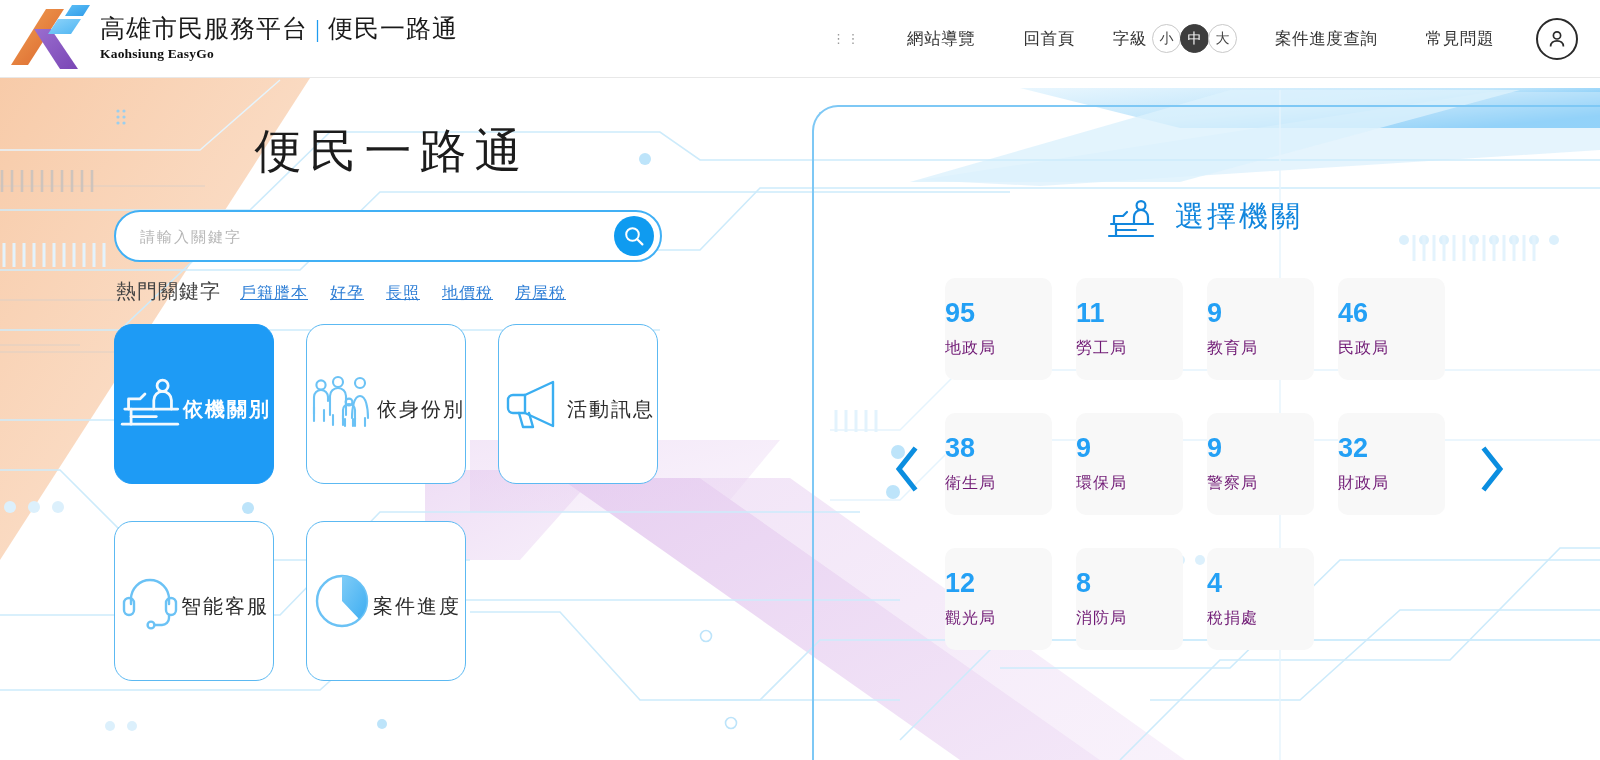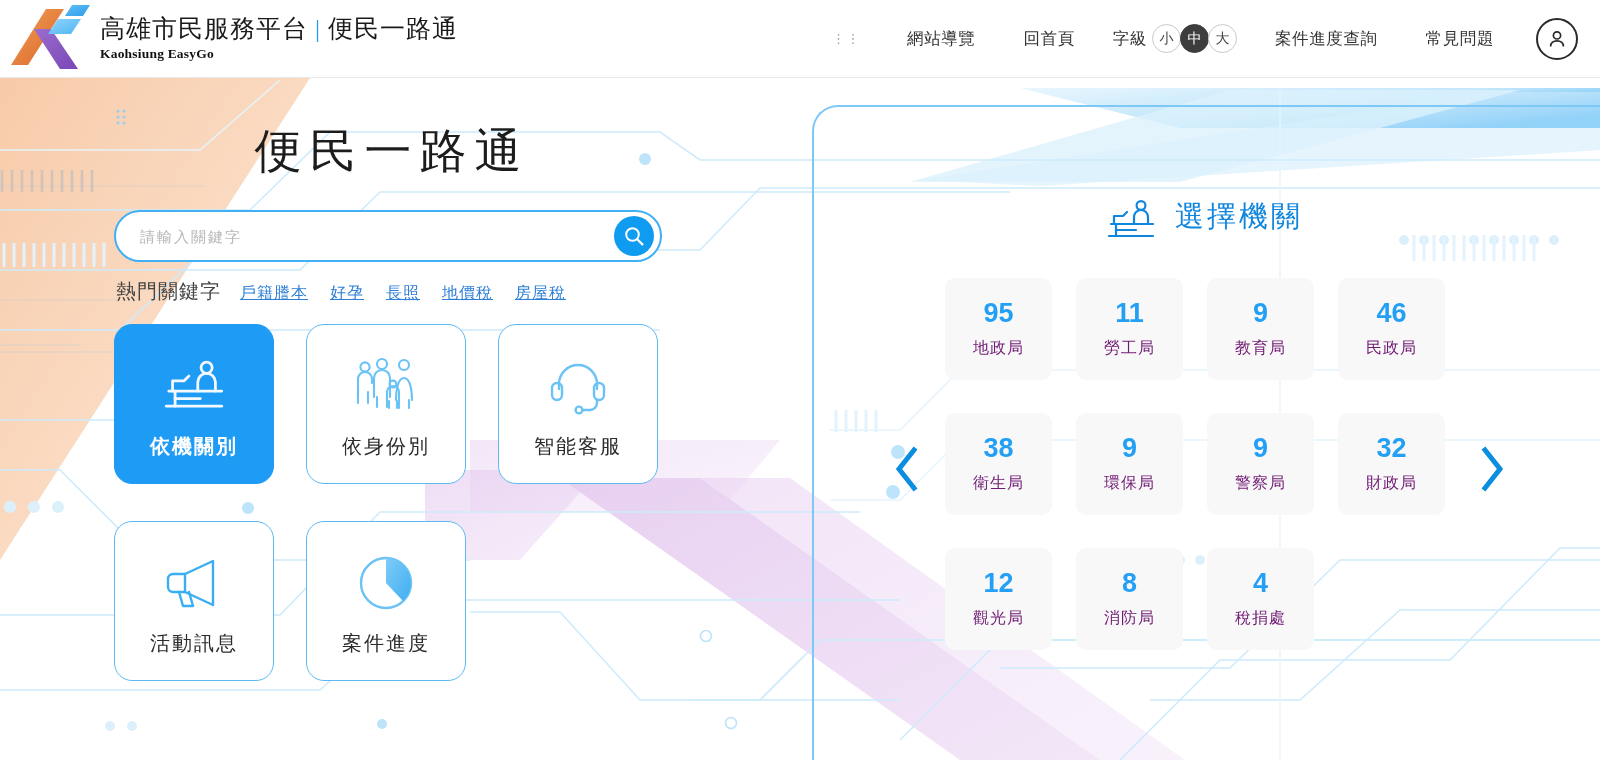--- a/index.html
+++ b/index.html
@@ -89,21 +89,21 @@
     letter-spacing: 1px; white-space: nowrap;
   }
 
   .tiles {
     position: absolute; left: 114px; top: 246px;
     display: grid; grid-template-columns: repeat(3, 160px); grid-template-rows: repeat(2, 160px);
     column-gap: 32px; row-gap: 37px;
   }
   .tile {
     width: 160px; height: 160px; border-radius: 18px; background: #fff;
-    border: 1.5px solid #5cb9f2; display: flex; flex-direction: column;
+    border: 1.5px solid #5cb9f2; display: flex; flex-direction: row;
     align-items: center; justify-content: center; cursor: pointer;
   }
   .tile.active { background: #1e9bf5; border-color: #1e9bf5; }
   .tile-icon { height: 74px; display: flex; align-items: center; justify-content: center; }
   .tile-label {
     font-size: 20px; color: #2b2b2b; letter-spacing: 2px; margin-top: 10px;
   }
   .tile.active .tile-label { color: #fff; font-weight: bold; }
 
   
@@ -120,21 +120,21 @@
     font-size: 29px; color: #1186dd; letter-spacing: 3px; margin-left: 18px; font-weight: 500;
   }
 
   .agency-grid {
     position: absolute; left: 945px; top: 278px; z-index: 25;
     display: grid; grid-template-columns: repeat(4, 107px); grid-template-rows: repeat(3, 102px);
     column-gap: 24px; row-gap: 33px;
   }
   .agency-cell {
     width: 107px; height: 102px; border-radius: 10px; background: #f8f8f8;
-    display: flex; flex-direction: column; align-items: center; justify-content: center;
+    display: flex; flex-direction: column; align-items: flex-start; justify-content: center;
     cursor: pointer;
   }
   .agency-count {
     font-size: 27px; color: #23a0f5; font-weight: bold; line-height: 1;
   }
   .agency-name {
     font-size: 16px; color: #701a75; margin-top: 11px; letter-spacing: 1px;
   }
   .carousel-arrow {
     position: absolute; z-index: 30; cursor: pointer; user-select: none;
@@ -448,44 +448,44 @@
               <path d="M38,45 v7 M46,45 v7"></path>
             </g>
           </svg>
         </div>
         <div class="tile-label">依身份別</div>
       </div>
 
 
       <div class="tile">
         <div class="tile-icon">
+          <svg width="66" height="58" viewBox="0 0 66 58" aria-hidden="true">
+            <g fill="none" stroke="#3aaef1" stroke-width="2.4" stroke-linecap="round" stroke-linejoin="round">
+              <path d="M12,20 h12 L52,7 v44 L24,38 h-12 a5,5 0 0 1 -5,-5 v-8 a5,5 0 0 1 5,-5 z"></path>
+              <path d="M24,20 v18"></path>
+              <path d="M18,38 l4,14 h10 l-4,-14"></path>
+            </g>
+          </svg>
+        </div>
+        <div class="tile-label">活動訊息</div>
+      </div>
+
+      <div class="tile">
+        <div class="tile-icon">
           <svg width="62" height="62" viewBox="0 0 62 62" aria-hidden="true">
             <g fill="none" stroke="#6bc2f5" stroke-width="2.4" stroke-linecap="round" stroke-linejoin="round">
               <path d="M12,34 v-5 a19,19 0 0 1 38,0 v5"></path>
               <rect x="5" y="28" width="10" height="17" rx="5"></rect>
               <rect x="47" y="28" width="10" height="17" rx="5"></rect>
               <path d="M50,45 v3 a7,7 0 0 1 -7,7 h-7"></path>
               <circle cx="32" cy="55" r="3.4"></circle>
             </g>
           </svg>
         </div>
         <div class="tile-label">智能客服</div>
-      </div>
-
-      <div class="tile">
-        <div class="tile-icon">
-          <svg width="66" height="58" viewBox="0 0 66 58" aria-hidden="true">
-            <g fill="none" stroke="#3aaef1" stroke-width="2.4" stroke-linecap="round" stroke-linejoin="round">
-              <path d="M12,20 h12 L52,7 v44 L24,38 h-12 a5,5 0 0 1 -5,-5 v-8 a5,5 0 0 1 5,-5 z"></path>
-              <path d="M24,20 v18"></path>
-              <path d="M18,38 l4,14 h10 l-4,-14"></path>
-            </g>
-          </svg>
-        </div>
-        <div class="tile-label">活動訊息</div>
       </div>
 
       <div class="tile">
         <div class="tile-icon">
           <svg width="62" height="62" viewBox="0 0 62 62" aria-hidden="true">
             <defs>
               <linearGradient id="pieg" x1="0" y1="0" x2="1" y2="1">
                 <stop offset="0%" stop-color="#7FCCF7"></stop>
                   <stop offset="100%" stop-color="#3FAEF2"></stop>
               </linearGradient>

